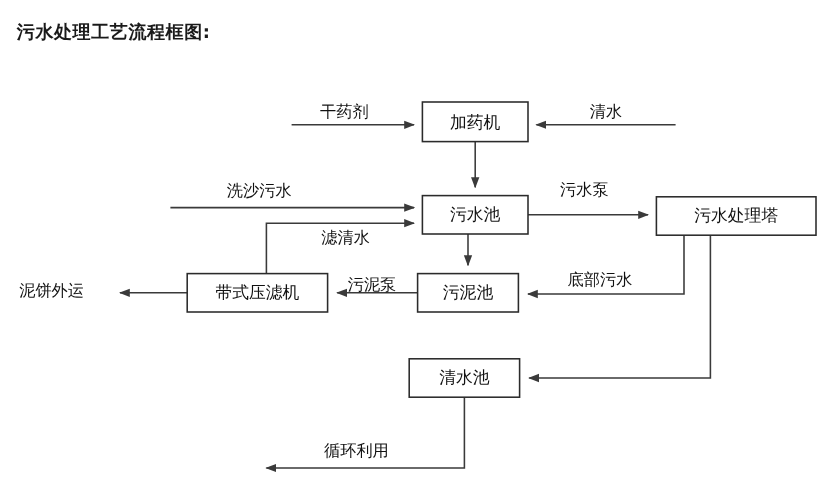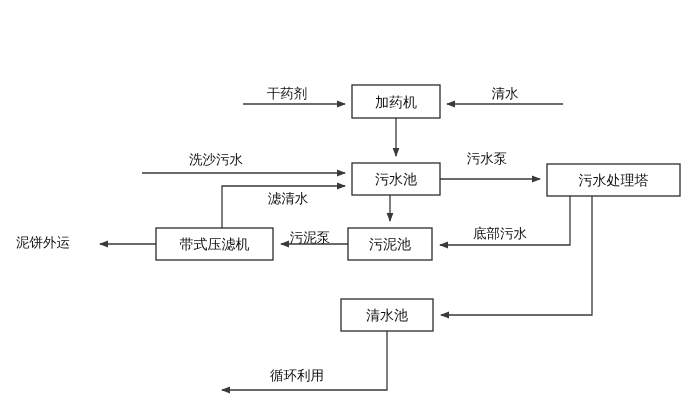--- a/index.html
+++ b/index.html
@@ -67,20 +67,21 @@
     font-size: 13.5px;
     fill: #111111;
     dominant-baseline: middle;
   }
 </style>
 </head>
 <body>
 
 <div id="page-root">
 
+  <div class="title">污水处理工艺流程框图:</div>
 
   <svg id="diagram" viewBox="0 0 700 420">
     <defs>
       <marker id="arrowR" viewBox="0 0 10 10" refX="9" refY="5" markerWidth="7" markerHeight="7" orient="auto-start-reverse">
         <path d="M 0 1.2 L 10 5 L 0 8.8 z" fill="#3a3a3a"></path>
       </marker>
     </defs>
 
     <g>
 

